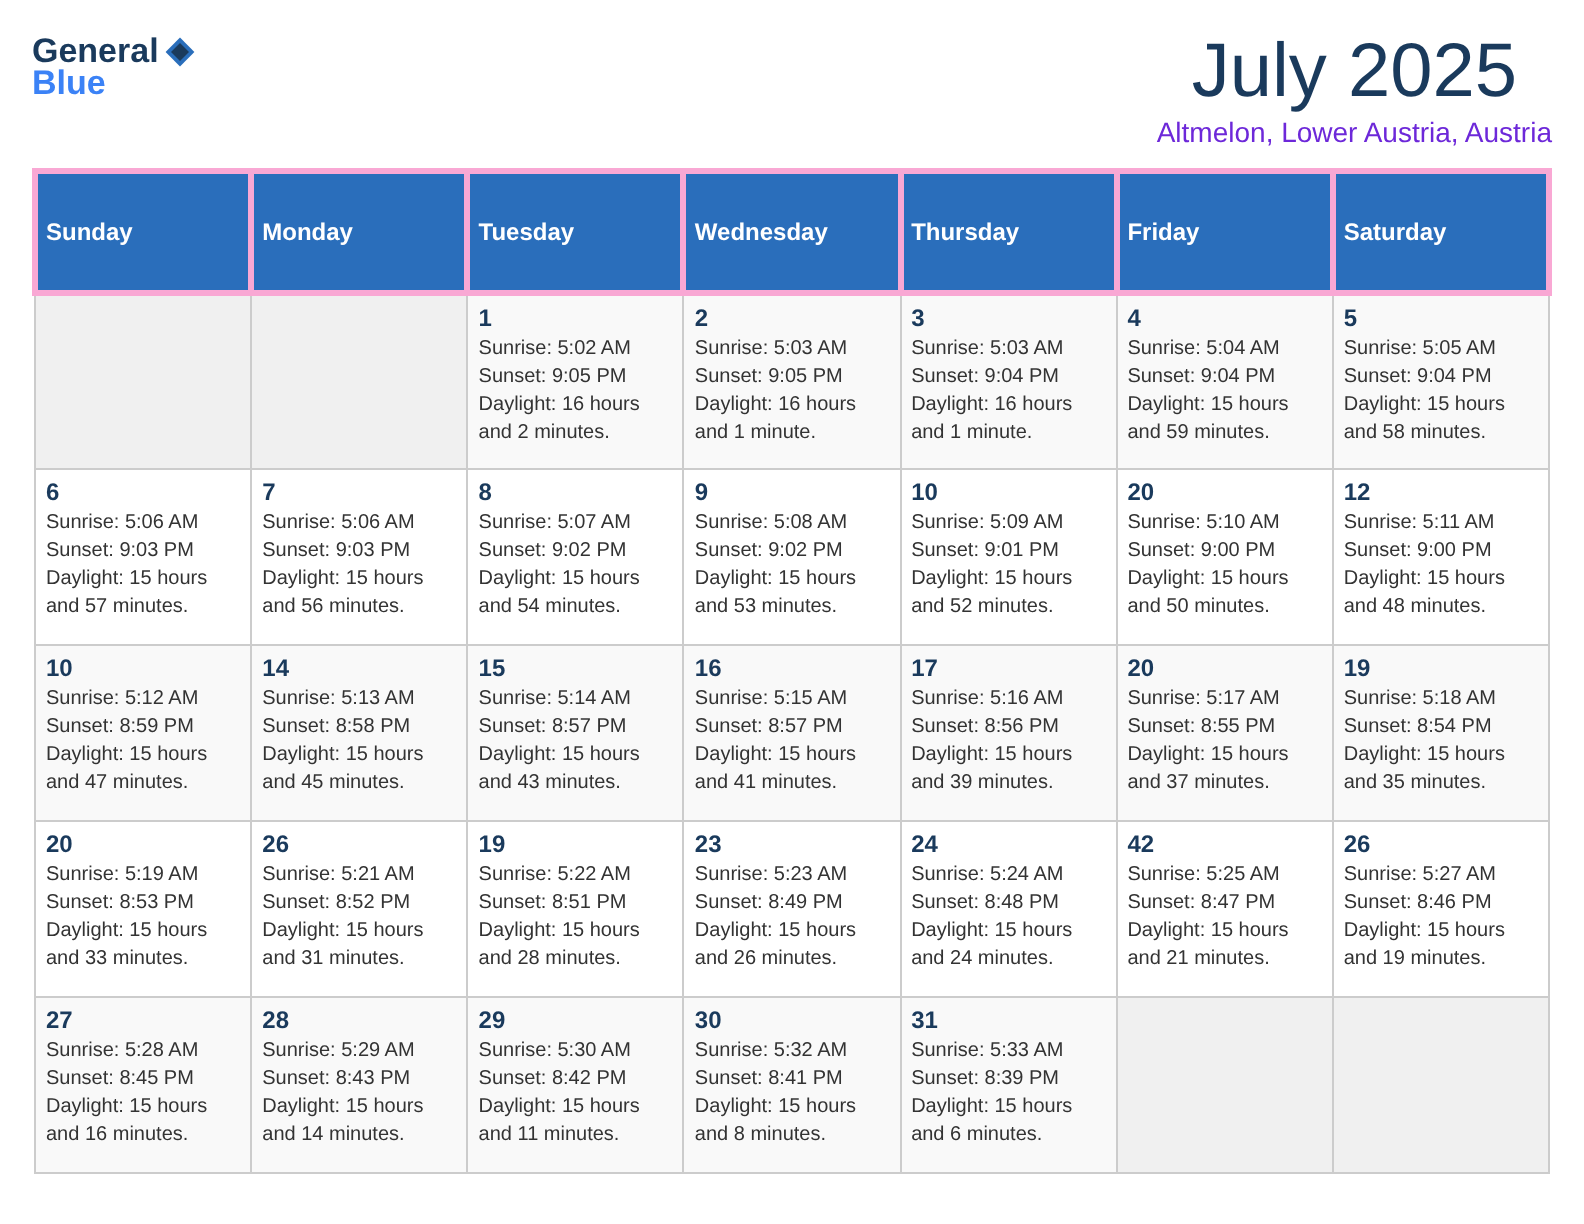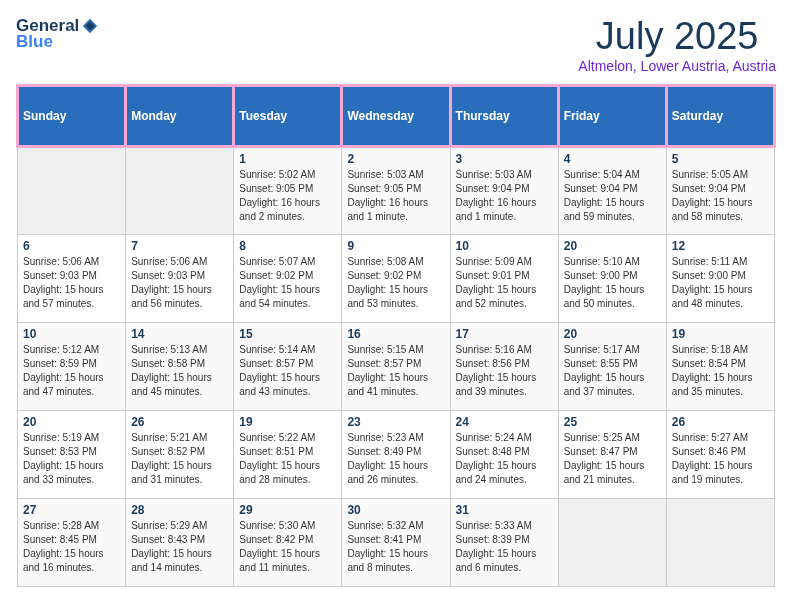--- a/index.html
+++ b/index.html
@@ -225,21 +225,21 @@
         </td>
         <td>
           <span class="day-number">23</span>
           <div class="day-info">Sunrise: 5:23 AM<br>Sunset: 8:49 PM<br>Daylight: 15 hours and 26 minutes.</div>
         </td>
         <td>
           <span class="day-number">24</span>
           <div class="day-info">Sunrise: 5:24 AM<br>Sunset: 8:48 PM<br>Daylight: 15 hours and 24 minutes.</div>
         </td>
         <td>
-          <span class="day-number">25</span>
+          <span class="day-number">42</span>
           <div class="day-info">Sunrise: 5:25 AM<br>Sunset: 8:47 PM<br>Daylight: 15 hours and 21 minutes.</div>
         </td>
         <td>
           <span class="day-number">26</span>
           <div class="day-info">Sunrise: 5:27 AM<br>Sunset: 8:46 PM<br>Daylight: 15 hours and 19 minutes.</div>
         </td>
       </tr>
       <tr>
         <td>
           <span class="day-number">27</span>

